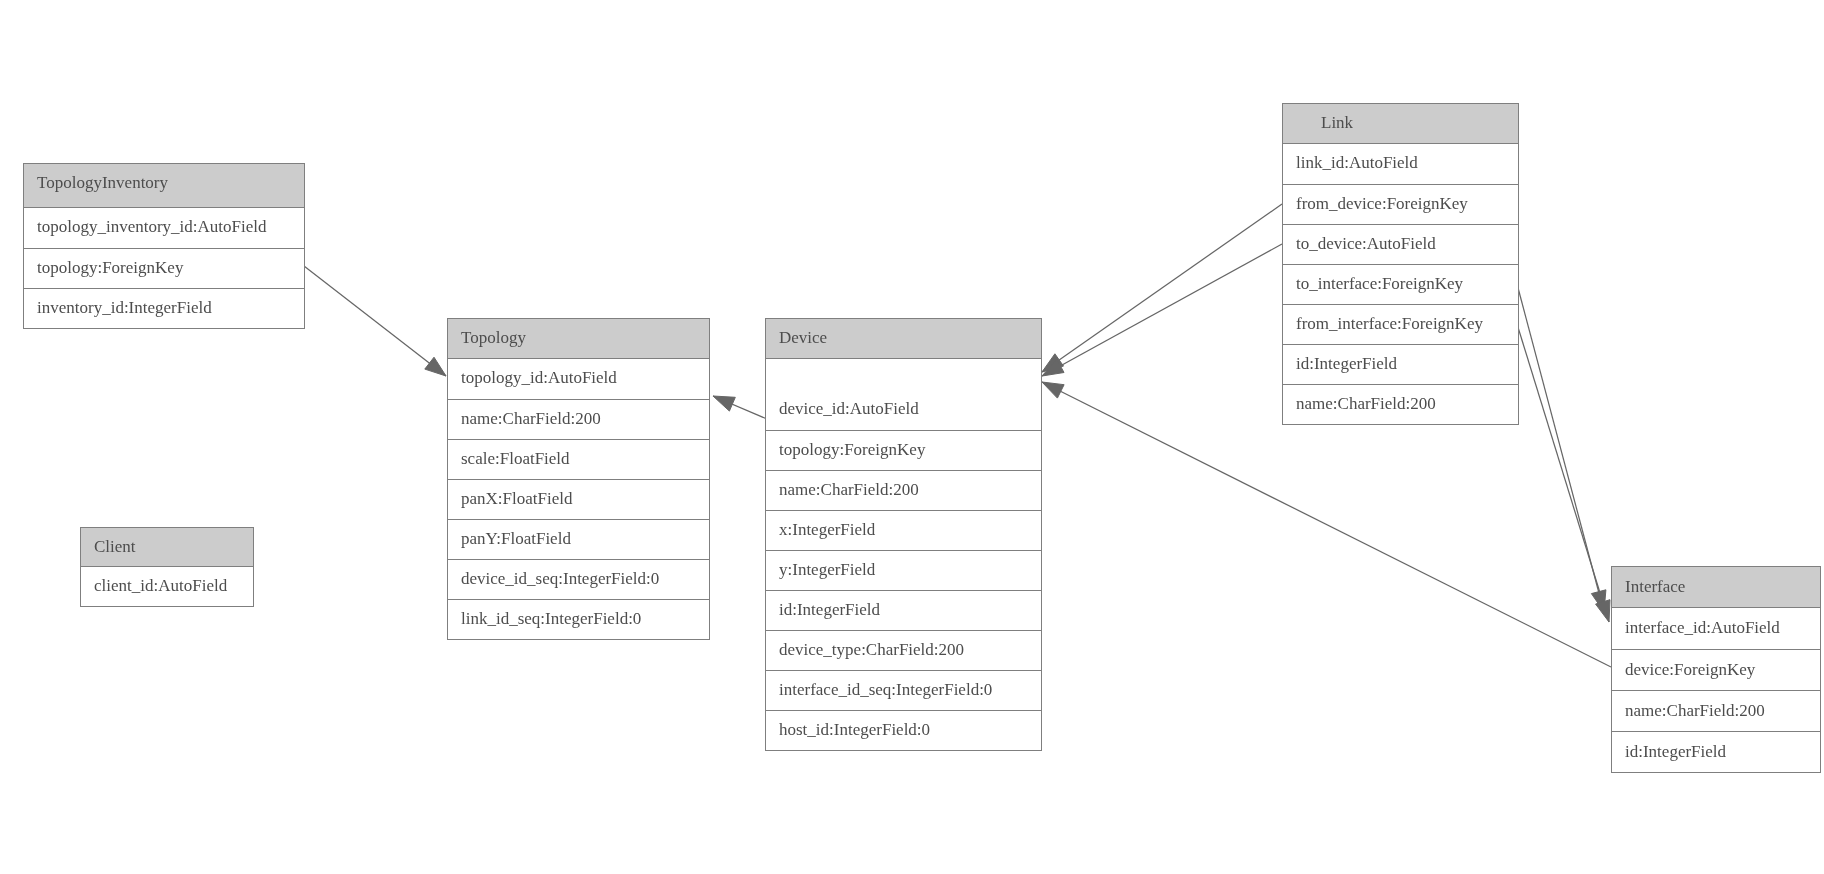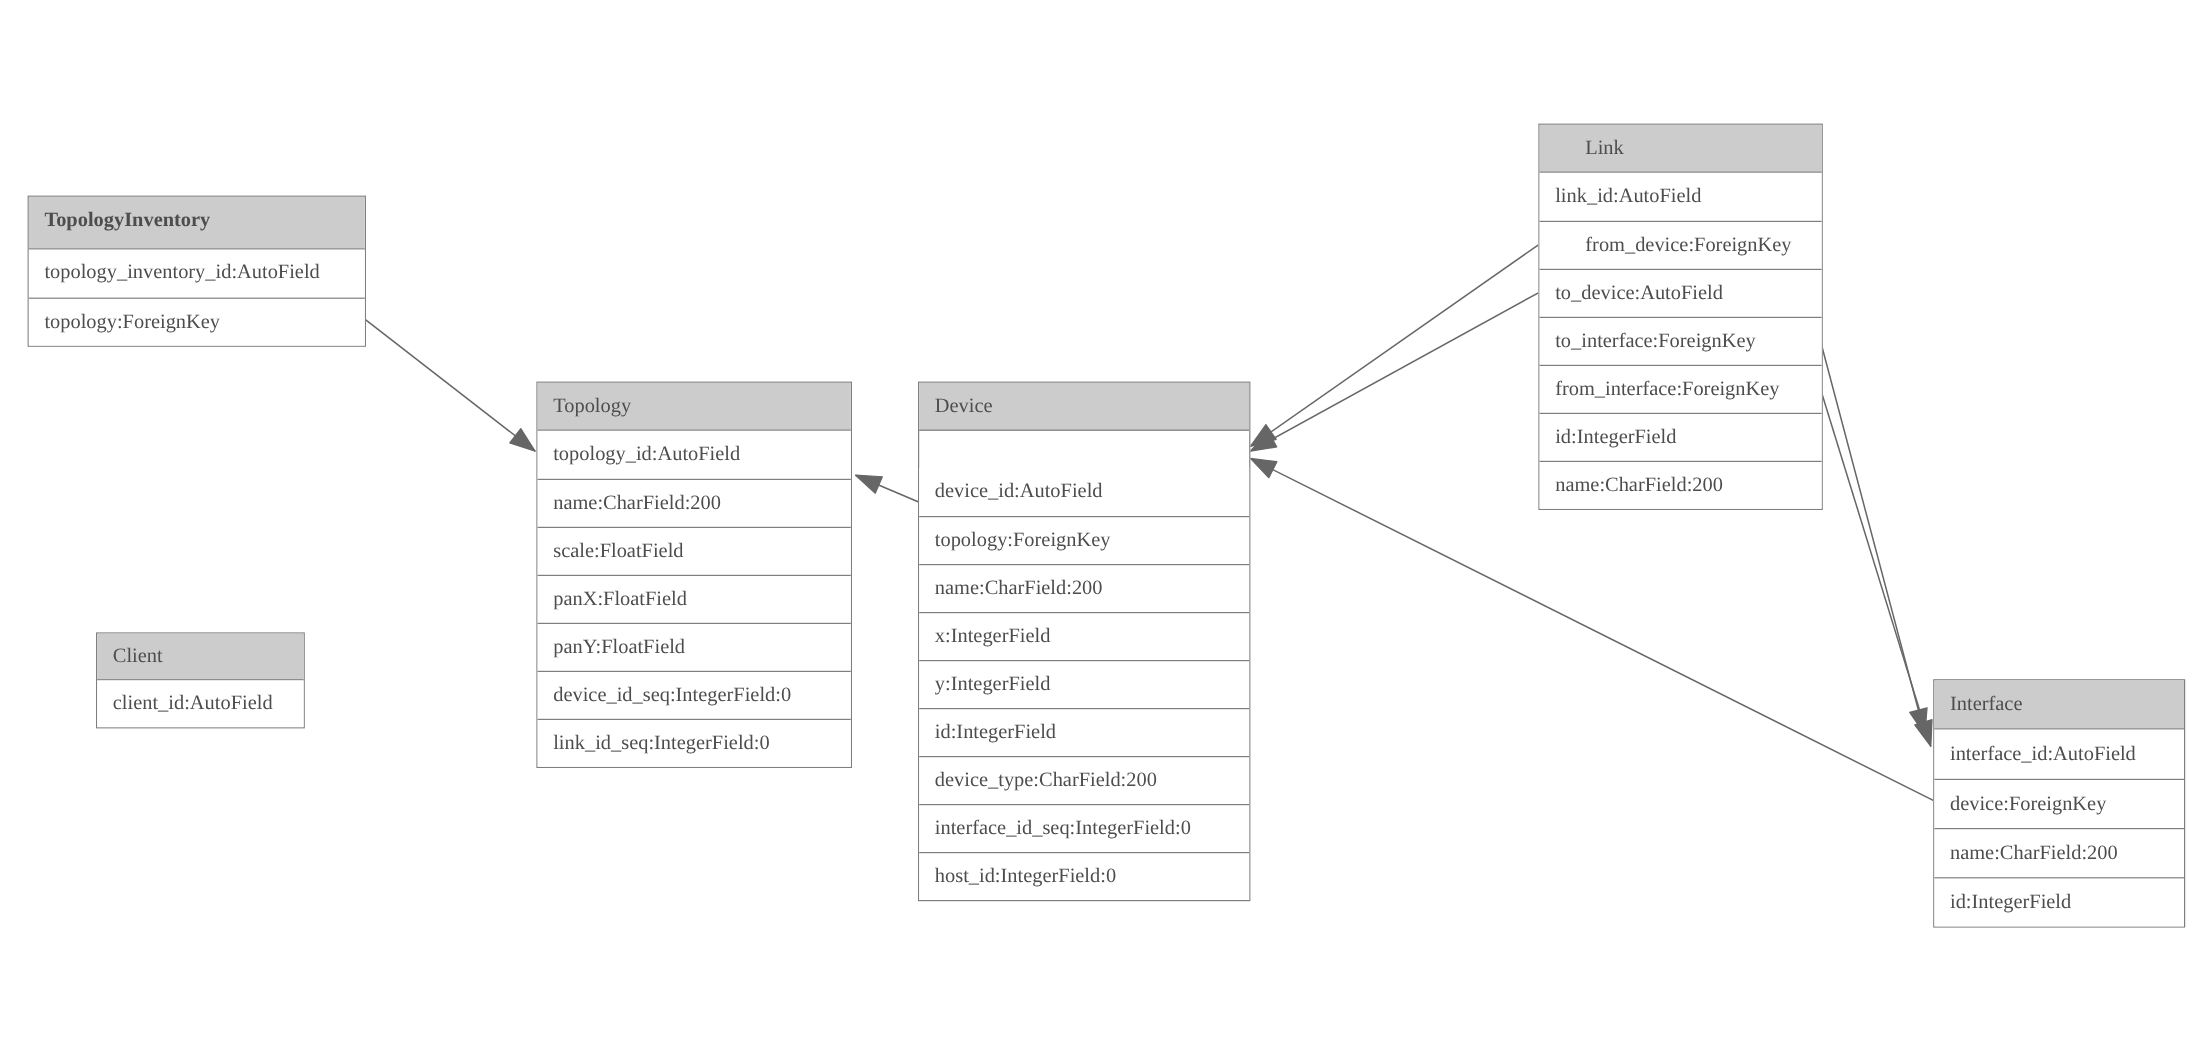--- a/index.html
+++ b/index.html
@@ -72,23 +72,24 @@
       <line x1="1282" y1="244" x2="1042" y2="376"></line>
       <polygon points="1042,376 1056.8,359.3 1064.0,372.5"></polygon>
       <line x1="1611" y1="667" x2="1042" y2="382"></line>
       <polygon points="1042,382 1064.1,384.7 1057.4,398.1"></polygon>
       <line x1="1517" y1="284" x2="1604" y2="612"></line>
       <polygon points="1604,612 1591.4,593.6 1605.9,589.8"></polygon>
       <line x1="1517" y1="324" x2="1609" y2="622"></line>
       <polygon points="1609,622 1595.6,604.1 1610.0,599.7"></polygon>
     </svg>
 <div class="entity" style="left: 23px; top: 163px; width: 280px;">
-    <div class="entity-header" style="height: 44px; line-height: 38px; font-weight: bold;">TopologyInventory</div>
+    <div class="entity-header" style="height: 44px; line-height: 38px;">TopologyInventory</div>
   <div class="entity-row" style="height: 40px; line-height: 38px;">topology_inventory_id:AutoField</div>
       <div class="entity-row" style="height: 40px; line-height: 38px;">topology:ForeignKey</div>
+      <div class="entity-row" style="height: 40px; line-height: 38px;">inventory_id:IntegerField</div>
     </div>
     <div class="entity" style="left: 447px; top: 318px; width: 261px;">
     <div class="entity-header" style="height: 40px; line-height: 38px;">Topology</div>
   <div class="entity-row" style="height: 40px; line-height: 38px;">topology_id:AutoField</div>
       <div class="entity-row" style="height: 40px; line-height: 38px;">name:CharField:200</div>
       <div class="entity-row" style="height: 40px; line-height: 38px;">scale:FloatField</div>
       <div class="entity-row" style="height: 40px; line-height: 38px;">panX:FloatField</div>
       <div class="entity-row" style="height: 40px; line-height: 38px;">panY:FloatField</div>
       <div class="entity-row" style="height: 40px; line-height: 38px;">device_id_seq:IntegerField:0</div>
       <div class="entity-row" style="height: 40px; line-height: 38px;">link_id_seq:IntegerField:0</div>
@@ -105,21 +106,21 @@
       <div class="entity-row" style="height: 40px; line-height: 38px;">x:IntegerField</div>
       <div class="entity-row" style="height: 40px; line-height: 38px;">y:IntegerField</div>
       <div class="entity-row" style="height: 40px; line-height: 38px;">id:IntegerField</div>
       <div class="entity-row" style="height: 40px; line-height: 38px;">device_type:CharField:200</div>
       <div class="entity-row" style="height: 40px; line-height: 38px;">interface_id_seq:IntegerField:0</div>
       <div class="entity-row" style="height: 40px; line-height: 38px;">host_id:IntegerField:0</div>
     </div>
     <div class="entity" style="left: 1282px; top: 103px; width: 235px;">
     <div class="entity-header" style="height: 40px; line-height: 38px; padding-left: 38px;">Link</div>
   <div class="entity-row" style="height: 40px; line-height: 38px;">link_id:AutoField</div>
-      <div class="entity-row" style="height: 40px; line-height: 38px; text-align: center;">from_device:ForeignKey</div>
+      <div class="entity-row" style="height: 40px; line-height: 38px;">from_device:ForeignKey</div>
       <div class="entity-row" style="height: 40px; line-height: 38px;">to_device:AutoField</div>
       <div class="entity-row" style="height: 40px; line-height: 38px;">to_interface:ForeignKey</div>
       <div class="entity-row" style="height: 40px; line-height: 38px;">from_interface:ForeignKey</div>
       <div class="entity-row" style="height: 40px; line-height: 38px;">id:IntegerField</div>
       <div class="entity-row" style="height: 40px; line-height: 38px;">name:CharField:200</div>
     </div>
     <div class="entity" style="left: 1611px; top: 566px; width: 208px;">
     <div class="entity-header" style="height: 41px; line-height: 39px;">Interface</div>
   <div class="entity-row" style="height: 41px; line-height: 39px; font-family: Liberation Serif, serif;">interface_id:AutoField</div>
       <div class="entity-row" style="height: 41px; line-height: 39px;">device:ForeignKey</div>

